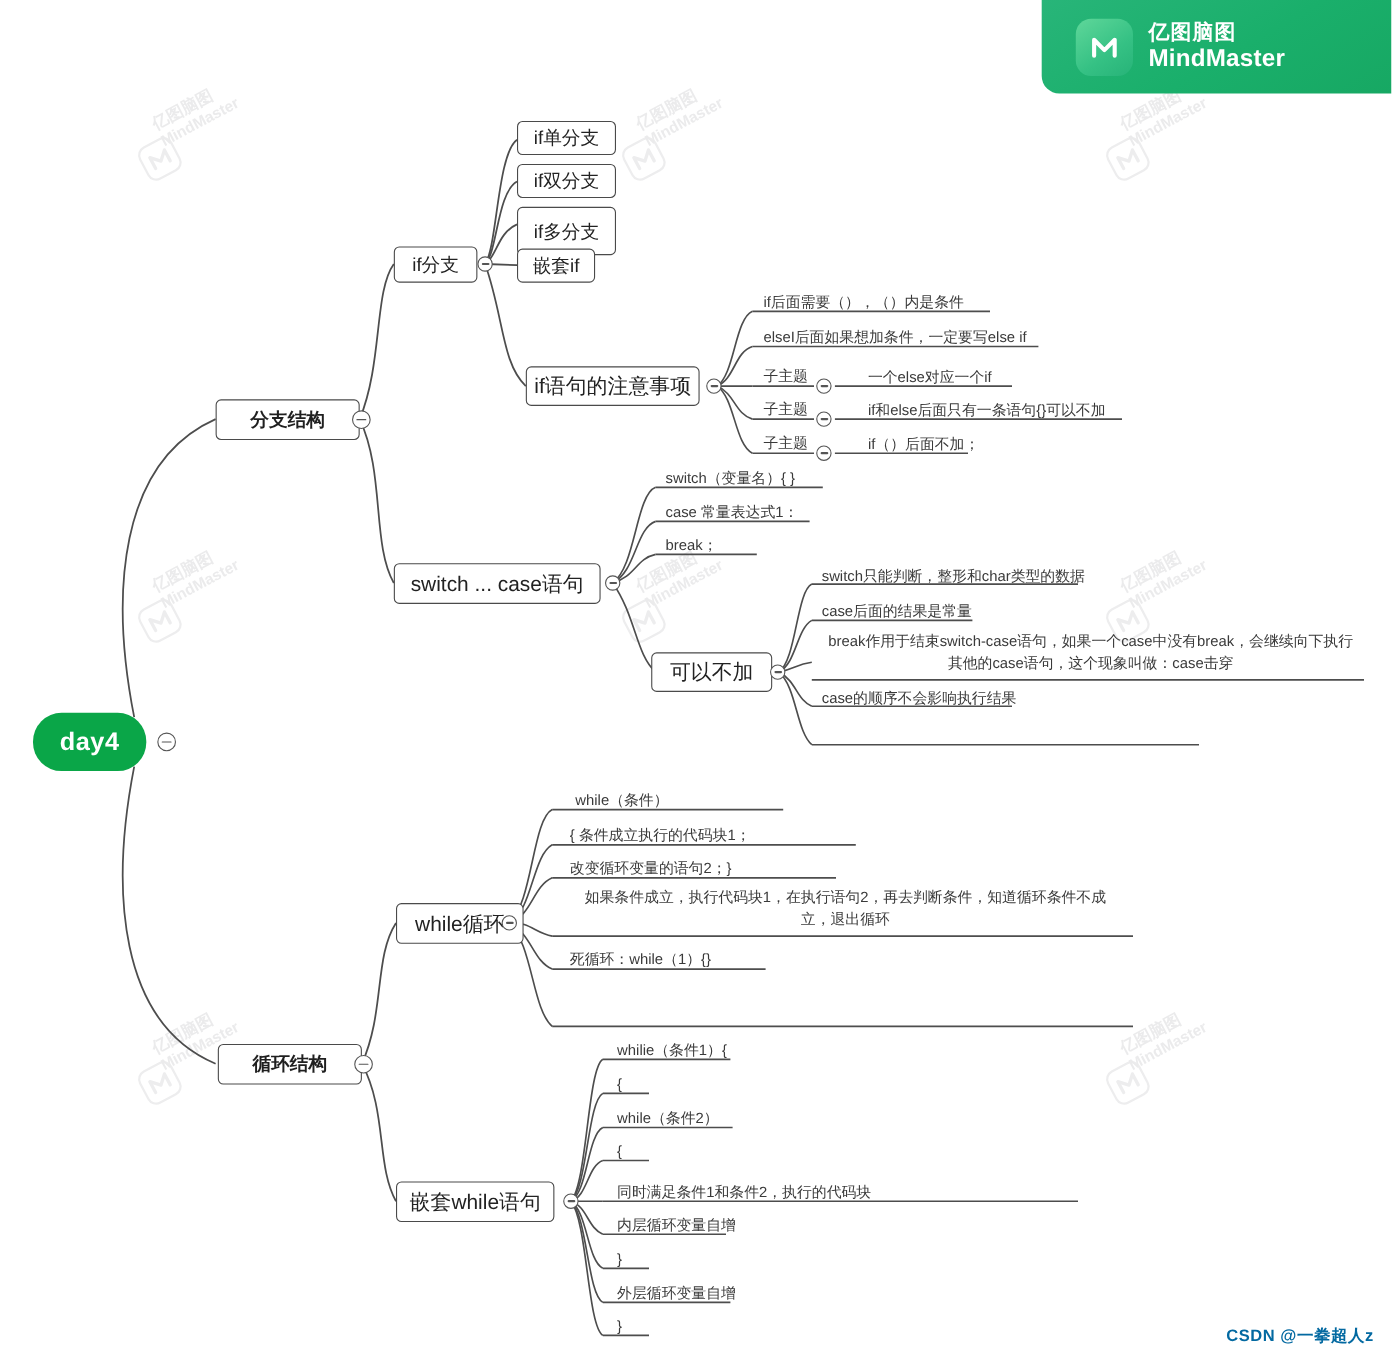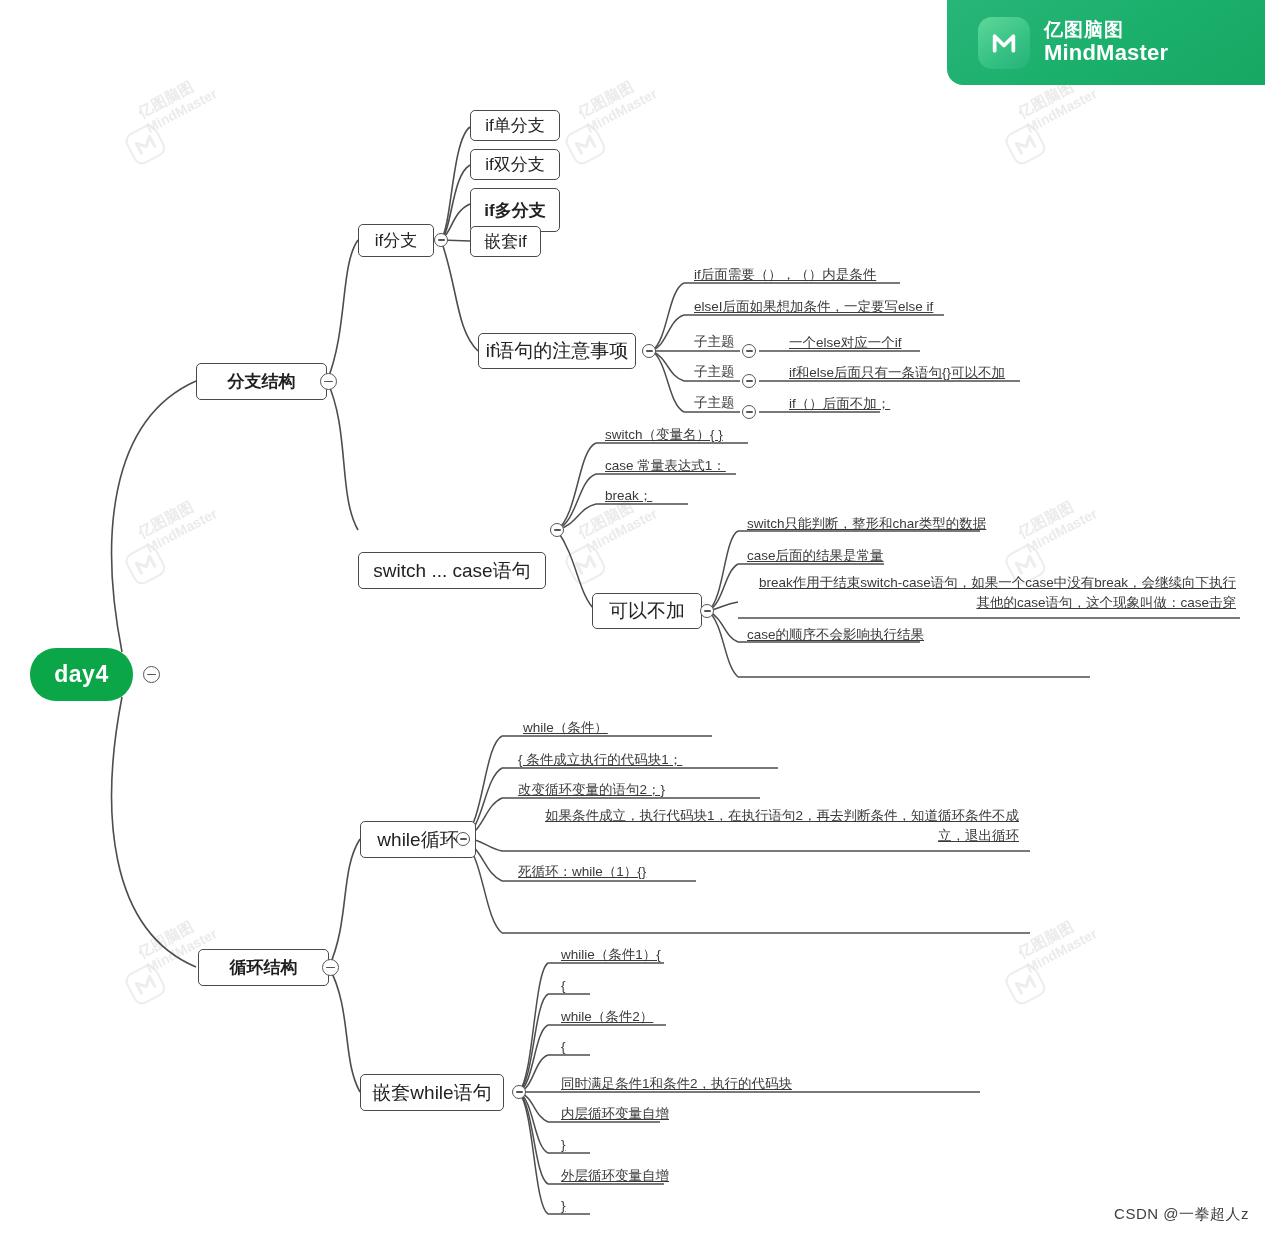--- a/index.html
+++ b/index.html
@@ -60,22 +60,22 @@
   .root{
     background:#0aa648;border:none;border-radius:26px;color:#fff;
     font-weight:700;font-size:23px;letter-spacing:.5px;
     box-shadow:none;
   }
   .lvl1{font-size:17px;font-weight:700;color:#1f1f1f;}
   .lvl2{font-size:17px;color:#222;}
   .lvl2b{font-size:19px;color:#222;}
   .leaf{
     position:absolute;box-sizing:border-box;color:#3a3a3a;
-    font-size:13.5px;line-height:1.45;text-align:right;
-    padding:0 0 3px 5px;white-space:nowrap;text-decoration:underline;
+    font-size:13.5px;line-height:1.45;text-align:center;
+    padding:0 0 3px 5px;white-space:nowrap;
   }
   .leaf.wrap{white-space:normal;}
   .sub-topic{
     position:absolute;font-size:13.5px;color:#3a3a3a;
     padding:0 0 3px 5px;white-space:nowrap;box-sizing:border-box;
   }
 
   
   .tgl{
     position:absolute;border:1.6px solid #555;border-radius:50%;
@@ -83,22 +83,22 @@
     display:flex;align-items:center;justify-content:center;
   }
   .tgl i{display:block;background:#555;border-radius:1px;}
   .tgl.big{width:17px;height:17px;}
   .tgl.big i{width:9px;height:1.7px;}
   .tgl.sm{width:14px;height:14px;}
   .tgl.sm i{width:7px;height:1.6px;}
 
   
   #credit{
-    position:absolute;right:16px;bottom:14px;color:#404040;
-    font-size:15px;letter-spacing:.5px;white-space:nowrap;
+    position:absolute;right:16px;bottom:14px;color:#0369a1;
+    font-size:15px;letter-spacing:.5px;white-space:nowrap;font-weight:bold;
   }
 
   svg.links{position:absolute;left:0;top:0;width:1265px;height:1238px;pointer-events:none;}
   svg.links path{fill:none;stroke:#4d4d4d;stroke-width:1.6;}
   svg.links path.thin{stroke-width:1.5;}
 </style>
 </head>
 <body>
 
 <div id="canvas">
@@ -274,38 +274,38 @@
   <div class="node boxed lvl1" style="left:198px;top:949px;width:131px;height:37px;">循环结构</div>
   <div class="tgl big" style="left:322px;top:959px;">
       <i></i>
     </div>
 
   <div class="node boxed lvl2" style="left:358px;top:224px;width:76px;height:33px;">if分支</div>
   <div class="tgl sm" style="left:434px;top:233px;">
       <i></i>
     </div>
 
-  <div class="node boxed lvl2b" style="left:358px;top:512px;width:188px;height:37px;margin-top:40px;">switch ... case语句</div>
+  <div class="node boxed lvl2b" style="left:358px;top:512px;width:188px;height:37px;">switch ... case语句</div>
   <div class="tgl sm" style="left:550px;top:523px;">
       <i></i>
     </div>
 
   <div class="node boxed lvl2b" style="left:360px;top:821px;width:116px;height:37px;">while循环</div>
   <div class="tgl sm" style="left:456px;top:832px;">
       <i></i>
     </div>
 
   <div class="node boxed lvl2b" style="left:360px;top:1074px;width:144px;height:37px;">嵌套while语句</div>
   <div class="tgl sm" style="left:512px;top:1085px;">
       <i></i>
     </div>
 
   <div class="node boxed lvl2" style="left:470px;top:110px;width:90px;height:31px;">if单分支</div>
   <div class="node boxed lvl2" style="left:470px;top:149px;width:90px;height:31px;">if双分支</div>
-  <div class="node boxed lvl2" style="left:470px;top:188px;width:90px;height:44px;font-weight:bold;">if多分支</div>
+  <div class="node boxed lvl2" style="left:470px;top:188px;width:90px;height:44px;">if多分支</div>
   <div class="node boxed lvl2" style="left:470px;top:226px;width:71px;height:31px;">嵌套if</div>
 
   <div class="node boxed lvl2b" style="left:478px;top:333px;width:158px;height:36px;">if语句的注意事项</div>
   <div class="tgl sm" style="left:642px;top:344px;">
       <i></i>
     </div>
 
   <div class="leaf" style="left:689px;top:265px;">if后面需要（），（）内是条件</div>
   <div class="leaf" style="left:689px;top:297px;">elseI后面如果想加条件，一定要写else if</div>
 

